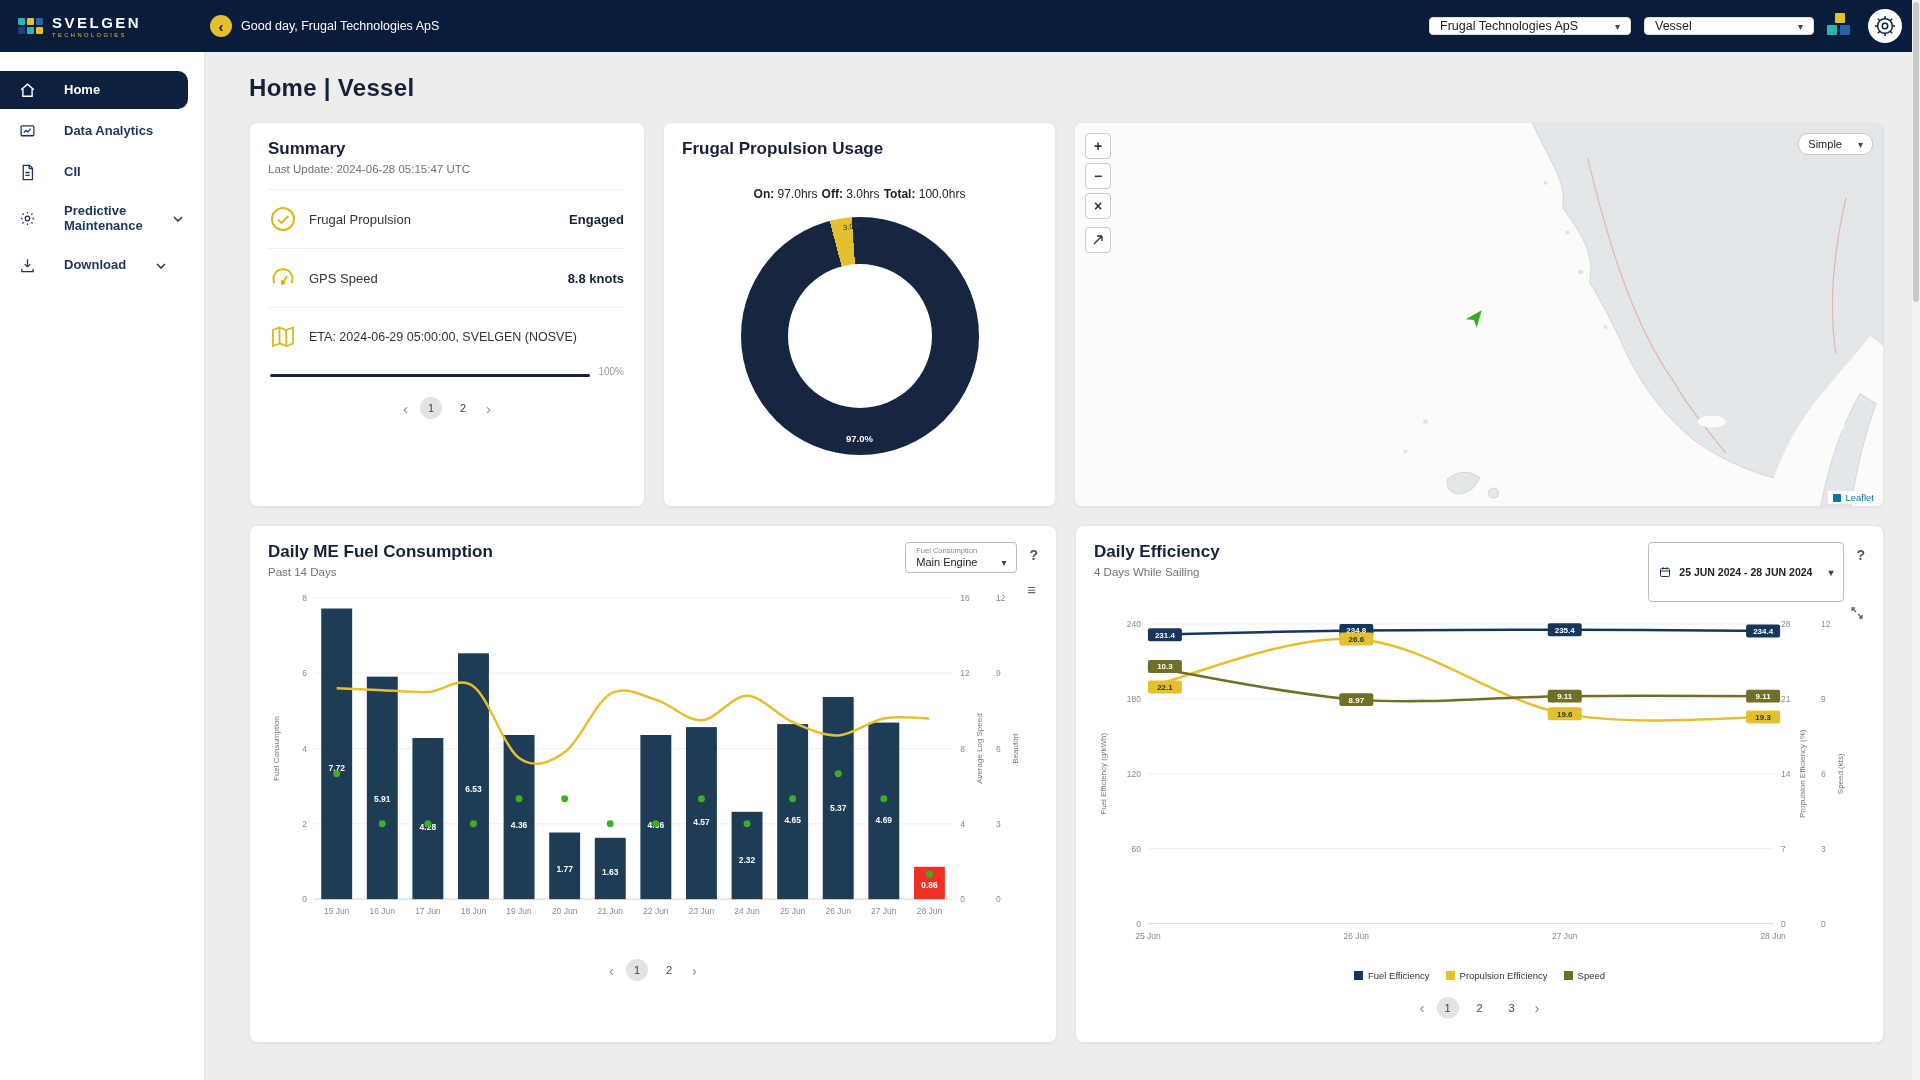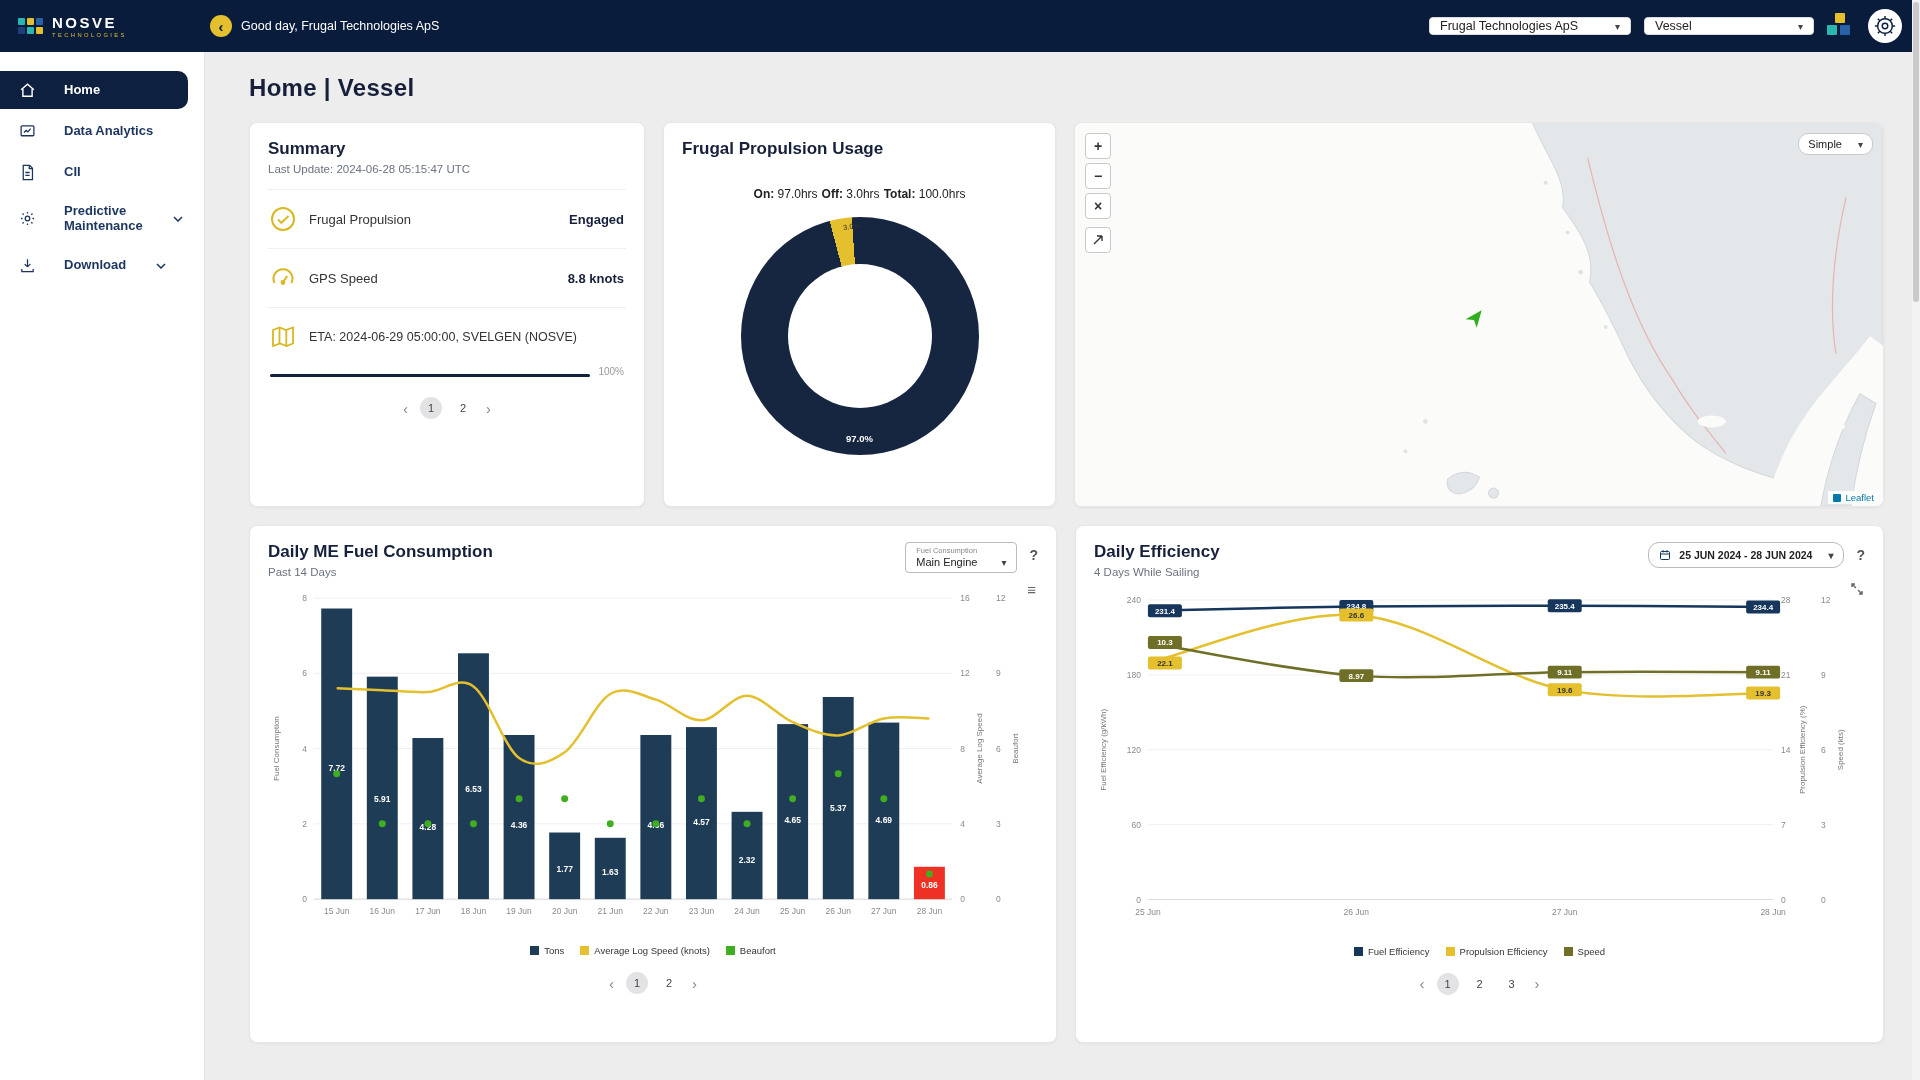--- a/index.html
+++ b/index.html
@@ -77,21 +77,21 @@
   .map-style{position:absolute;top:10px;right:10px;background:#fff;border:1px solid #c9c9c9;border-radius:10px;font-size:11px;padding:4px 9px;display:flex;gap:8px;align-items:center;cursor:pointer;z-index:5}
   .leaflet-attr{position:absolute;bottom:2px;right:4px;background:rgba(255,255,255,.85);font-size:9.5px;color:#0078a8;padding:1px 5px;z-index:5;display:flex;align-items:center;gap:4px}
 
   
   .chart-head{display:flex;justify-content:space-between;align-items:flex-start}
   .chart-controls{display:flex;align-items:flex-start;gap:12px}
   .mini-select{border:1px solid #bbb;border-radius:4px;padding:3px 10px 4px;cursor:pointer;text-align:left}
   .mini-select .lab{font-size:7.5px;color:#888;margin-bottom:1px}
   .mini-select .val{font-size:11px;color:#222;display:flex;align-items:center;justify-content:space-between;gap:16px}
   .help{font-size:14px;color:#555;font-weight:bold;cursor:pointer;margin-top:5px}
-  .date-select{border:1px solid #bbb;border-radius:11px;padding:6px 10px;font-size:10.5px;font-weight:bold;display:flex;align-items:center;gap:8px;cursor:pointer;color:#222}
+  .date-select{border:1px solid #bbb;border-radius:4px;padding:23px 10px;font-size:10.5px;font-weight:bold;display:flex;align-items:center;gap:8px;cursor:pointer;color:#222}
   .chart-wrap{position:relative;margin-top:4px}
   .chart-menu{position:absolute;top:0;right:2px;font-size:15px;color:#666;cursor:pointer;line-height:1}
   .legend{display:flex;justify-content:center;align-items:center;gap:16px;font-size:9.5px;color:#333;margin-top:2px}
   .legend .sq{width:9px;height:9px;display:inline-block;margin-right:5px;vertical-align:-1px}
   .sq-navy{background:#1e3c55}.sq-yellow{background:#e4bf2e}.sq-green{background:#3fae1f}
   .sq-lnavy{background:#16365c}.sq-olive{background:#6f6f28}
 
   svg text{font-family:"Liberation Sans",sans-serif}
   .tick{font-size:8.5px;fill:#8a8a8a}
   .axis-t{font-size:8px;fill:#777}
@@ -110,21 +110,21 @@
     <div class="logo">
       <div class="logo-squares">
         <span class="sq1"></span>
           <span class="sq2"></span>
           <span class="sq3"></span>
         <span class="sq4"></span>
           <span class="sq6"></span>
           <span class="sq5"></span>
       </div>
       <div class="logo-text">
-        <div class="logo-title">NOSVE</div>
+        <div class="logo-title">SVELGEN</div>
         <div class="logo-sub">TECHNOLOGIES</div>
       </div>
     </div>
 
     <div class="greeting">
       <span class="greet-circle">‹</span>
       <span>Good day, Frugal Technologies ApS</span>
     </div>
 
     <div class="nav-right">
@@ -425,25 +425,20 @@
                 <circle cx="480.2857142857143" cy="242.5" r="3.5" fill="#3fae1f"></circle>
                 <circle cx="526" cy="217.33333333333334" r="3.5" fill="#3fae1f"></circle>
                 <circle cx="571.7142857142858" cy="192.16666666666666" r="3.5" fill="#3fae1f"></circle>
                 <circle cx="617.4285714285714" cy="217.33333333333334" r="3.5" fill="#3fae1f"></circle>
                 <circle cx="663.1428571428572" cy="292.8333333333333" r="3.5" fill="#3fae1f"></circle>
                 <text transform="translate(11 167) rotate(-90)" text-anchor="middle" class="axis-t">Fuel Consumption</text>
                 <text transform="translate(716 167) rotate(-90)" text-anchor="middle" class="axis-t" fill="#e4bf2e">Average Log Speed</text>
                 <text transform="translate(752 167) rotate(-90)" text-anchor="middle" class="axis-t" fill="#3fae1f">Beaufort</text>
               </svg>
           </div>
-          <div class="legend">
-            <span><span class="sq sq-navy"></span><span>Tons</span></span>
-            <span><span class="sq sq-yellow"></span><span>Average Log Speed (knots)</span></span>
-            <span><span class="sq sq-green"></span><span>Beaufort</span></span>
-          </div>
           <div class="pg">
             <span class="arrow">‹</span>
             <span class="num active">1</span>
             <span class="num">2</span>
             <span class="arrow">›</span>
           </div>
         </section>
 
         <section class="card">
           <div class="chart-head">

